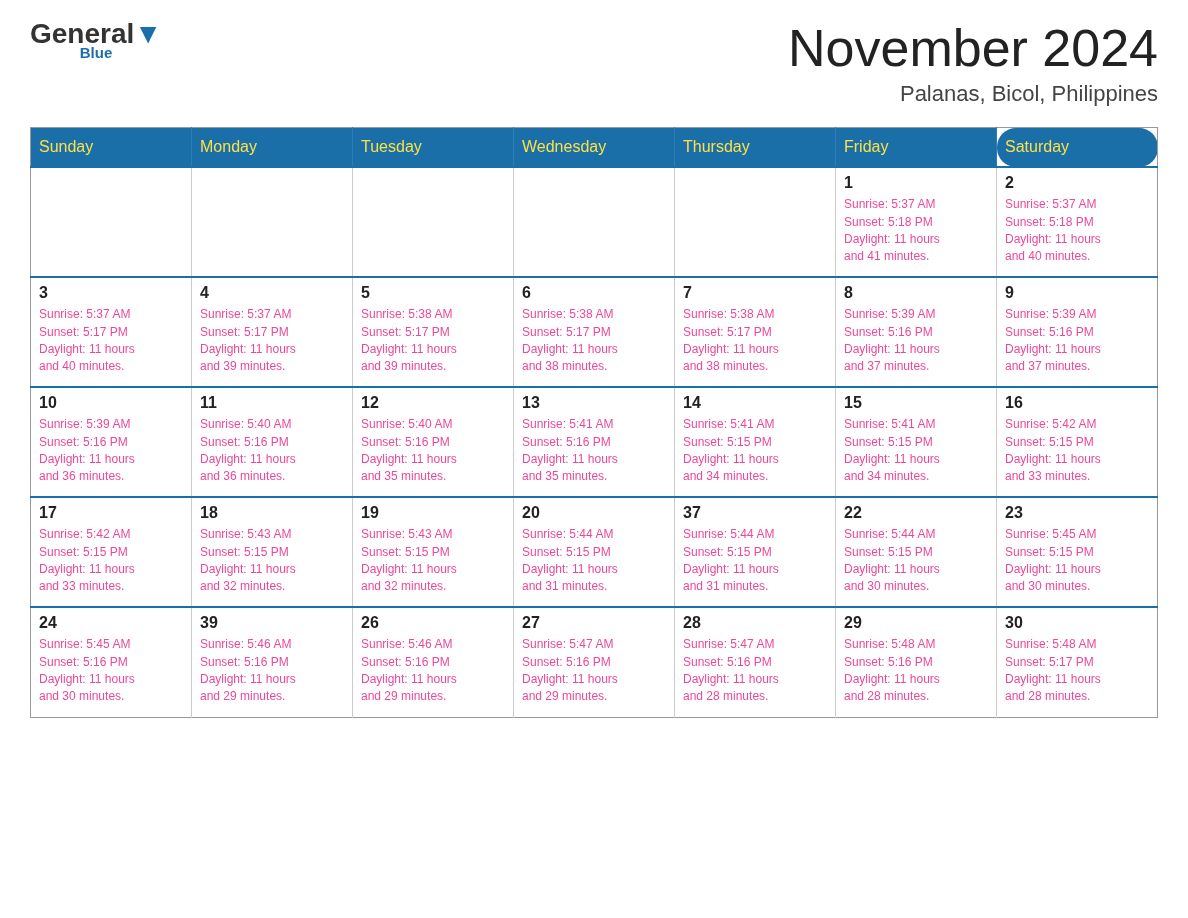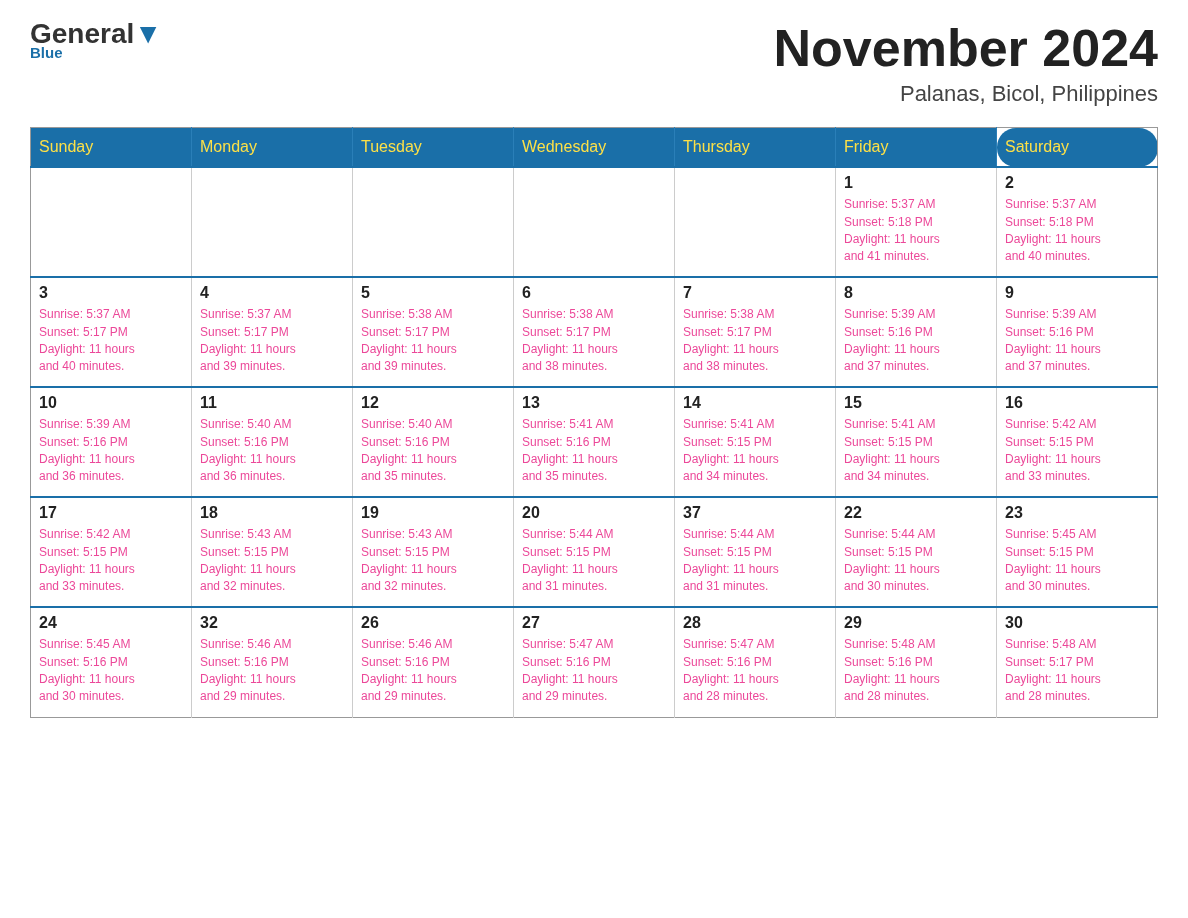--- a/index.html
+++ b/index.html
@@ -12,21 +12,21 @@
     }
     .header {
       display: flex;
       justify-content: space-between;
       align-items: flex-start;
       margin-bottom: 20px;
     }
     .logo {
       display: flex;
       flex-direction: column;
-      align-items: flex-start;
+      align-items: center;
     }
     .logo-general {
       font-size: 28px;
       font-weight: bold;
       color: #333;
       line-height: 1;
     }
     .logo-general span {
       color: #1a6fa8;
     }
@@ -34,21 +34,21 @@
       font-size: 15px;
       font-weight: bold;
       color: #1a6fa8;
       margin-top: -4px;
     }
     .title-section {
       text-align: right;
     }
     .month-year {
       font-size: 52px;
-      font-weight: bold;
+      font-weight: normal;
       color: #222;
       line-height: 1.1;
     }
     .location {
       font-size: 22px;
       color: #444;
       margin-top: 4px;
     }
     table {
       width: 100%;
@@ -307,21 +307,21 @@
       </tr>
       <tr>
         <td>
           <div class="day-num">24</div>
           <div class="day-info" style="white-space: pre-line;">Sunrise: 5:45 AM
 Sunset: 5:16 PM
 Daylight: 11 hours
 and 30 minutes.</div>
         </td>
         <td>
-          <div class="day-num">32</div>
+          <div class="day-num">39</div>
           <div class="day-info" style="white-space: pre-line;">Sunrise: 5:46 AM
 Sunset: 5:16 PM
 Daylight: 11 hours
 and 29 minutes.</div>
         </td>
         <td>
           <div class="day-num">26</div>
           <div class="day-info" style="white-space: pre-line;">Sunrise: 5:46 AM
 Sunset: 5:16 PM
 Daylight: 11 hours

